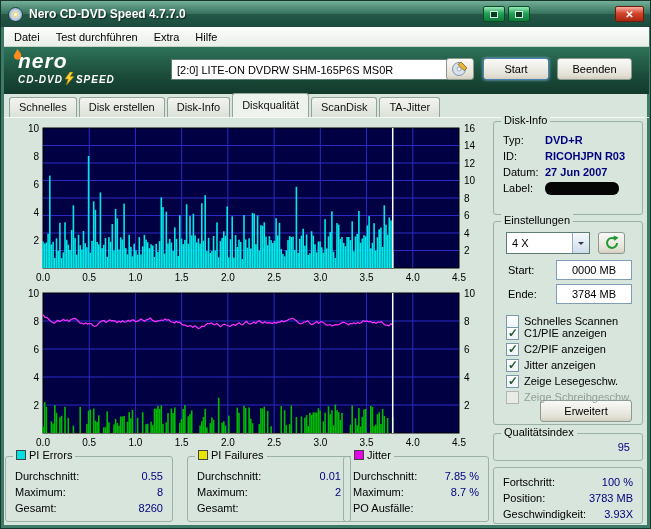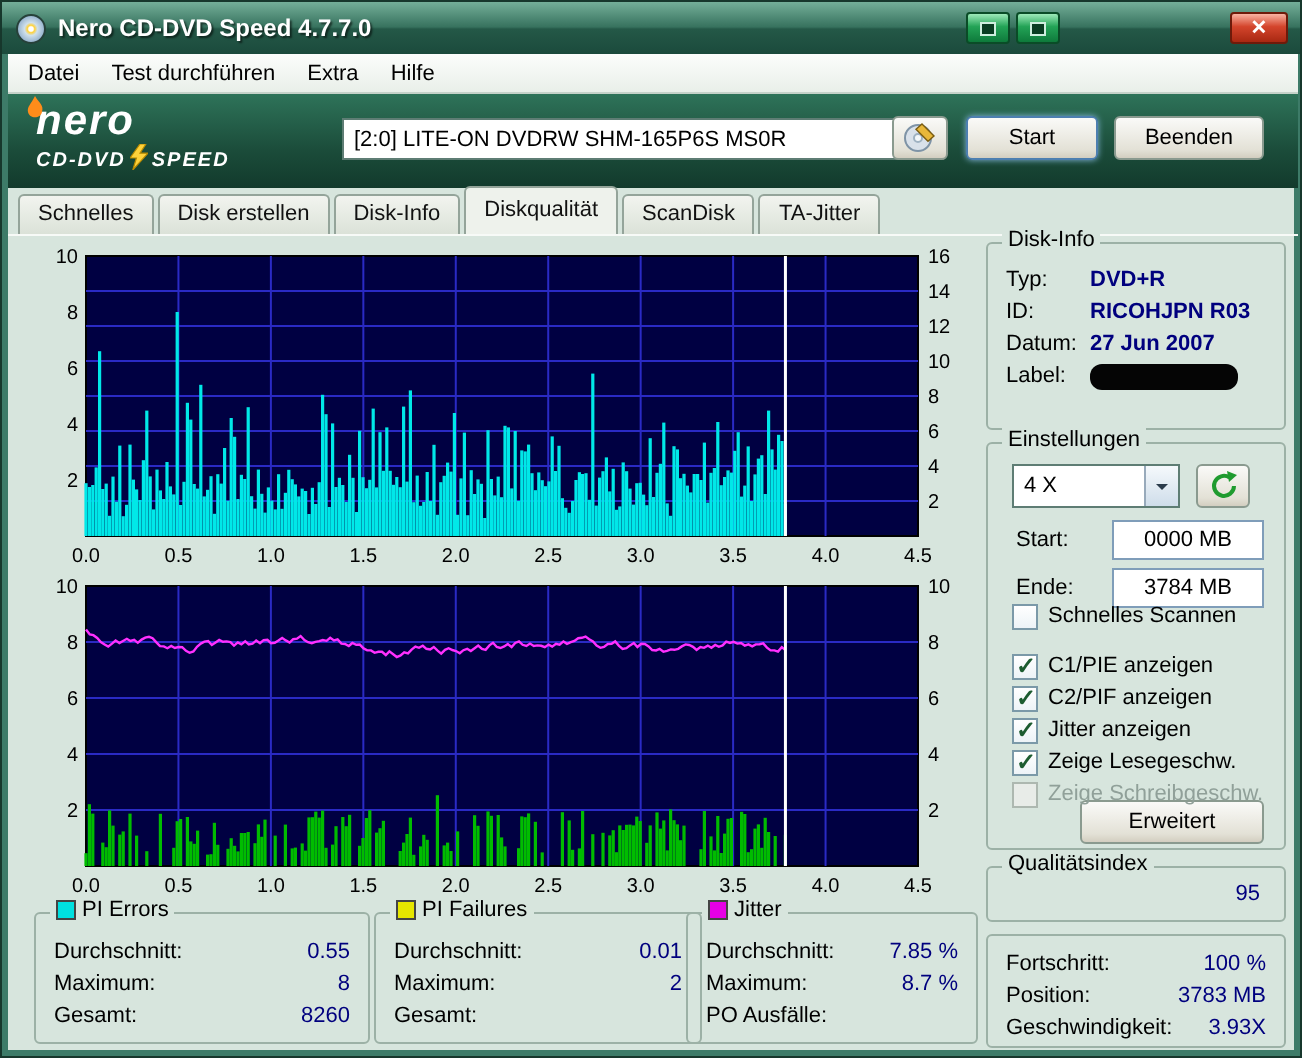--- a/index.html
+++ b/index.html
@@ -627,21 +627,21 @@
       <svg width="16" height="16">
         <path d="M13 8 a5 5 0 1 1 -2.2 -4.2" fill="none" stroke="#1f9b2f" stroke-width="2"></path>
         <polygon points="9.5,0.5 14.5,2.5 10.5,6" fill="#1f9b2f"></polygon>
       </svg>
     </div>
     <span class="lbl" style="left:14px; top:42px;">Start:</span>
     <div class="field" style="left:62px; top:38px; width:76px; height:20px;">0000 MB</div>
     <span class="lbl" style="left:14px; top:66px;">Ende:</span>
     <div class="field" style="left:62px; top:62px; width:76px; height:20px;">3784 MB</div>
     <div class="btn advanced">Erweitert</div>
-  <div class="cb-row" style="top: 79px;">
+  <div class="cb-row" style="top: 92px;">
         <span class="cb"></span>
         <span class="cb-label">Schnelles Scannen</span>
       </div>
       <div class="cb-row" style="top: 104px;">
         <span class="cb checked"></span>
         <span class="cb-label">C1/PIE anzeigen</span>
       </div>
       <div class="cb-row" style="top: 120px;">
         <span class="cb checked"></span>
         <span class="cb-label">C2/PIF anzeigen</span>
@@ -673,21 +673,21 @@
       <div class="p-row" style="top: 24px;">
         <span class="p-label">Position:</span>
         <span class="p-value">3783 MB</span>
       </div>
       <div class="p-row" style="top: 40px;">
         <span class="p-label">Geschwindigkeit:</span>
         <span class="p-value">3.93X</span>
       </div>
     </div>
 
-<div class="group" style="left: 16px; top: 455px; width: 168px; height: 66px;">
+<div class="group" style="left: 4px; top: 455px; width: 168px; height: 66px;">
       <div class="glabel">
         <span class="swatch" style="background: rgb(0, 224, 224);"></span>
         <span>PI Errors</span>
       </div>
       <div class="p-row" style="top: 13px;">
         <span class="p-label">Durchschnitt:</span>
         <span class="p-value">0.55</span>
       </div>
       <div class="p-row" style="top: 29px;">
         <span class="p-label">Maximum:</span>

